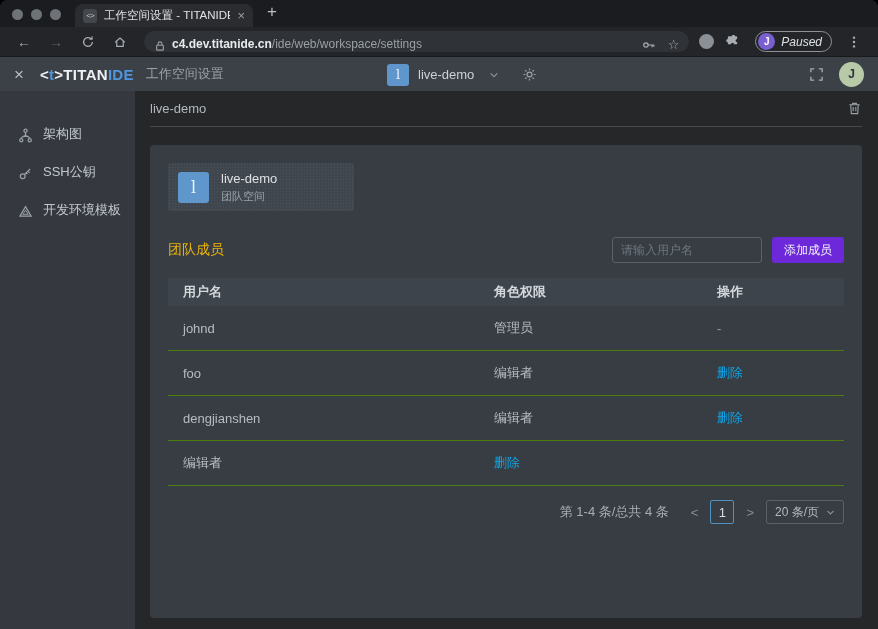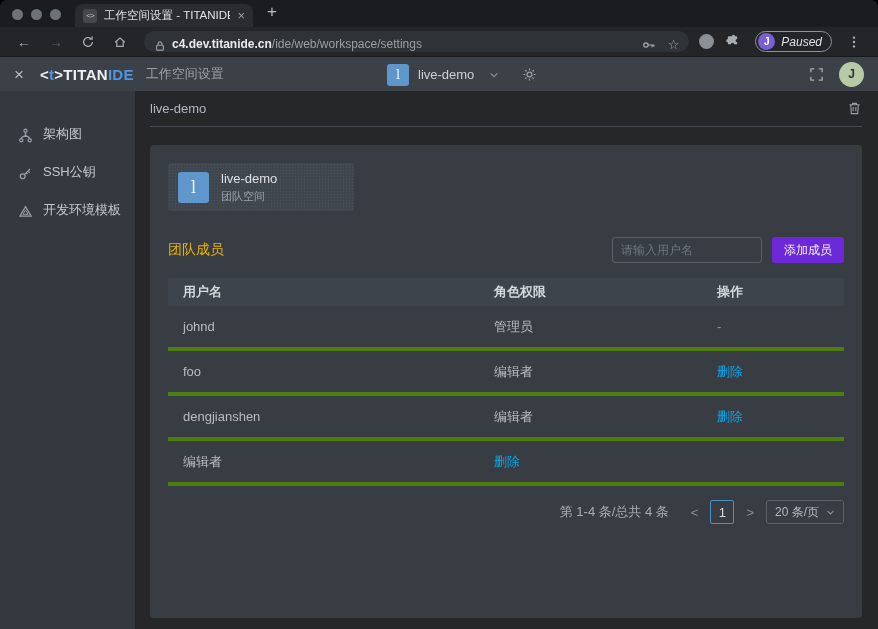--- a/index.html
+++ b/index.html
@@ -68,21 +68,21 @@
   .members-title { color:#eab308; font-size:14px; }
   .members-actions { display:flex; gap:10px; align-items:center; }
   .user-input { width:150px; height:26px; background:transparent; border:1px solid #5a6168; border-radius:3px; color:#c6ccd1; font-size:12px; padding:0 8px; font-family:inherit; outline:none; }
   .user-input::placeholder { color:#6d767e; }
   .add-btn { height:26px; padding:0 12px; border:none; border-radius:3px; color:#f2f6fa; font-size:12px; font-family:inherit; }
 
   .table { margin-top:15px; }
   .trow { display:grid; grid-template-columns:46% 33% 21%; align-items:center; }
   .trow > div { padding-left:15px; font-size:13px; }
   .thead { height:28px; background:#3e444b; color:#d3d8dc; font-weight:600; border-radius:2px; }
-  .tbody-row { height:45px; border-bottom:4px solid #4d7c0f; color:#b6bcc2; }
+  .tbody-row { height:45px; border-bottom:1px solid #4d7c0f; color:#b6bcc2; }
   .cell-action { color:#959ba1; }
   .cell-action.muted { color:#0ea5e9; }
 
   .pagination { margin-top:14px; display:flex; justify-content:flex-end; align-items:center; gap:10px; }
   .pg-summary { color:#a7aeb4; font-size:13px; margin-right:10px; }
   .pg-arrow { color:#878e95; font-size:13px; padding:0 2px; }
   .pg-page { width:24px; height:24px; border:1px solid #4f94c0; border-radius:2px; color:#d7dbdf; font-size:13px; display:flex; align-items:center; justify-content:center; }
   .pg-size { height:24px; border:1px solid #5a6168; border-radius:3px; color:#b2b9bf; font-size:12px; display:flex; align-items:center; gap:7px; padding:0 8px; }
   .pg-size .chev { display:flex; color:#878e95; }
 

